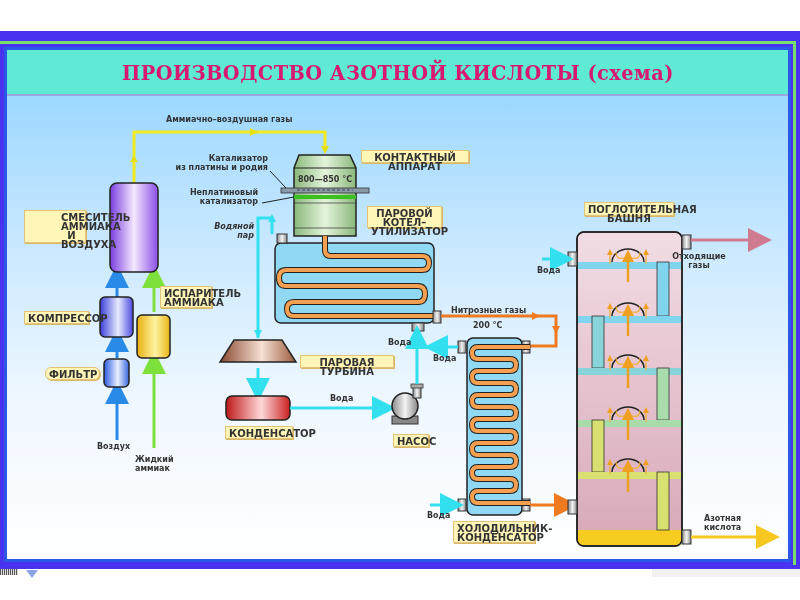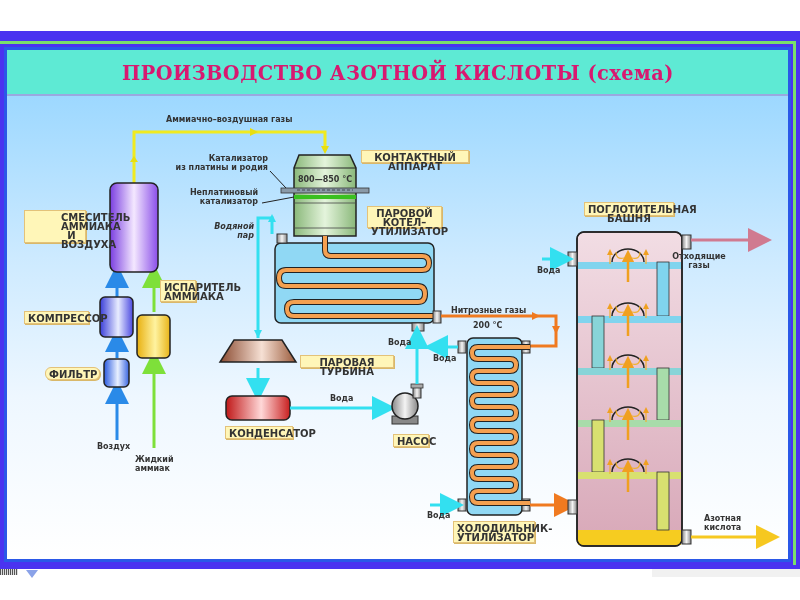--- a/index.html
+++ b/index.html
@@ -254,30 +254,30 @@
   <line x1="542" y1="259" x2="562" y2="259" stroke="#33e0f0" stroke-width="3" marker-end="url(#aCyan)"></line>
   <line x1="691" y1="240" x2="760" y2="240" stroke="#d07a90" stroke-width="3" marker-end="url(#aPink)"></line>
   <line x1="691" y1="537" x2="768" y2="537" stroke="#f6c820" stroke-width="3" marker-end="url(#aAcid)"></line>
 </svg>
 
 <div class="label-box" style="left:24px;top:210px;width:62px;height:33px;padding-left:36px;">СМЕСИТЕЛЬ
 АММИАКА
 И ВОЗДУХА</div>
 <div class="label-box" style="left:24px;top:311px;width:65px;height:13px;">КОМПРЕССОР</div>
 <div class="label-box" style="left:45px;top:367px;width:55px;height:13px;border-radius:6px;">ФИЛЬТР</div>
-<div class="label-box" style="left:160px;top:280px;width:36px;height:22px;">ИСПАРИТЕЛЬ
+<div class="label-box" style="left:160px;top:286px;width:52px;height:22px;">ИСПАРИТЕЛЬ
 АММИАКА</div>
 <div class="label-box" style="left:361px;top:150px;width:108px;height:13px;">КОНТАКТНЫЙ АППАРАТ</div>
 <div class="label-box" style="left:367px;top:206px;width:75px;height:22px;">ПАРОВОЙ
 КОТЕЛ–УТИЛИЗАТОР</div>
 <div class="label-box" style="left:300px;top:355px;width:94px;height:13px;">ПАРОВАЯ ТУРБИНА</div>
 <div class="label-box" style="left:225px;top:426px;width:68px;height:13px;">КОНДЕНСАТОР</div>
 <div class="label-box" style="left:393px;top:434px;width:36px;height:13px;">НАСОС</div>
 <div class="label-box" style="left:453px;top:521px;width:82px;height:22px;">ХОЛОДИЛЬНИК-
-УТИЛИЗАТОР</div>
+КОНДЕНСАТОР</div>
 <div class="label-box" style="left:584px;top:202px;width:90px;height:14px;">ПОГЛОТИТЕЛЬНАЯ
 БАШНЯ</div>
 
 <div class="note" style="left:166px;top:115px;">Аммиачно–воздушная газы</div>
 <div class="note right" style="left:166px;top:154px;width:102px;">Катализатор
 из платины и родия</div>
 <div class="note right" style="left:170px;top:188px;width:88px;">Неплатиновый
 катализатор</div>
 <div class="note right" style="left:200px;top:222px;width:54px;font-style:italic;">Водяной
 пар</div>

